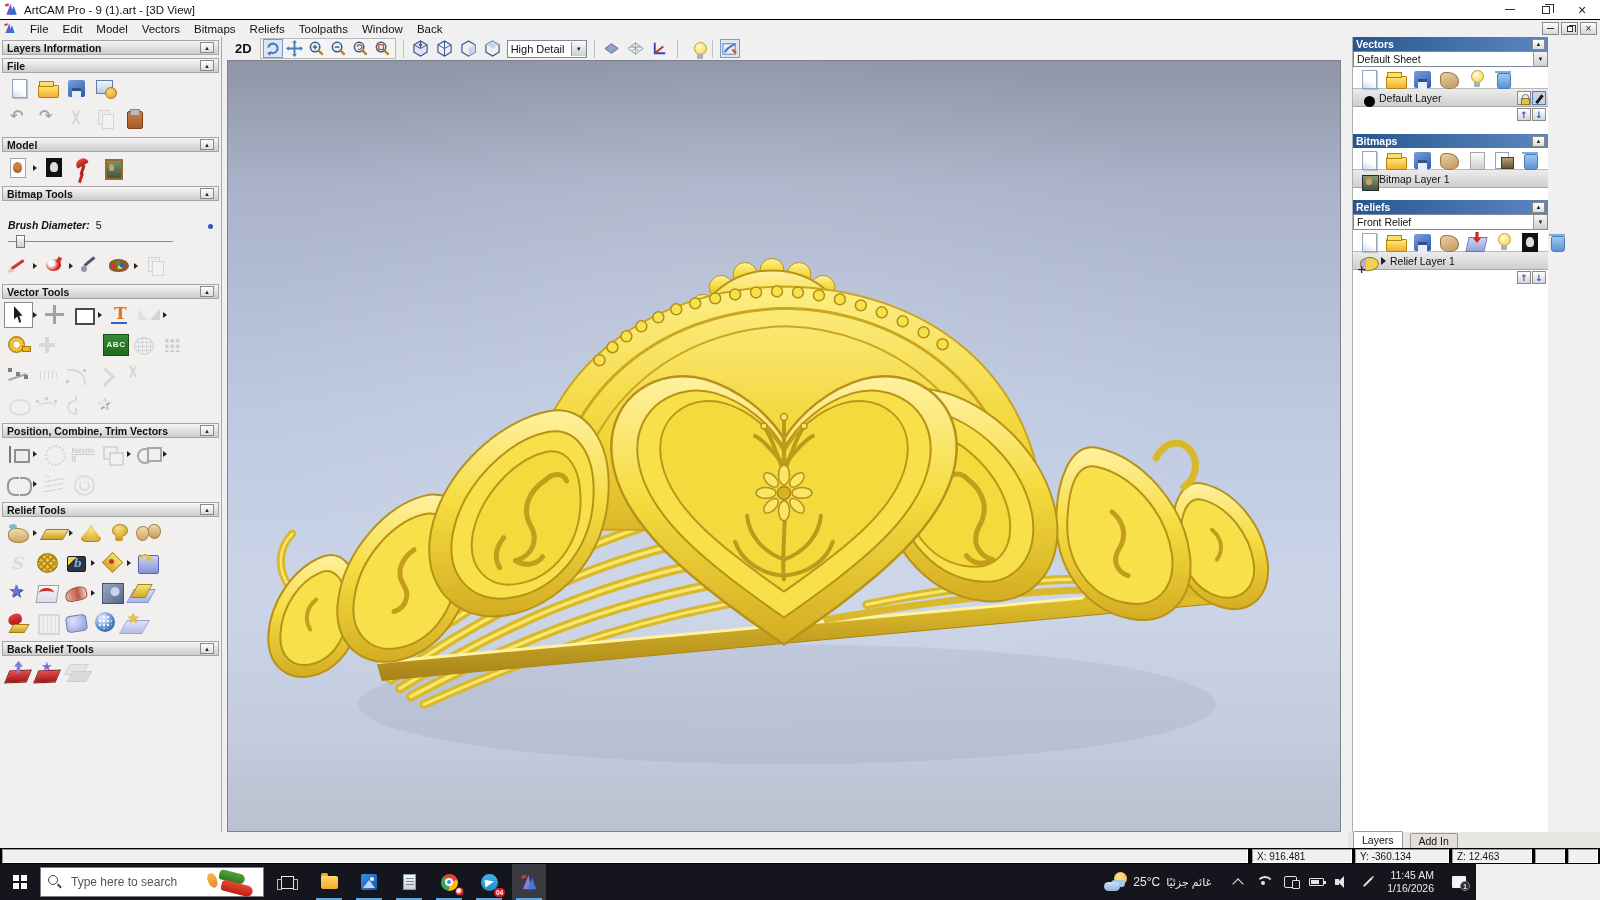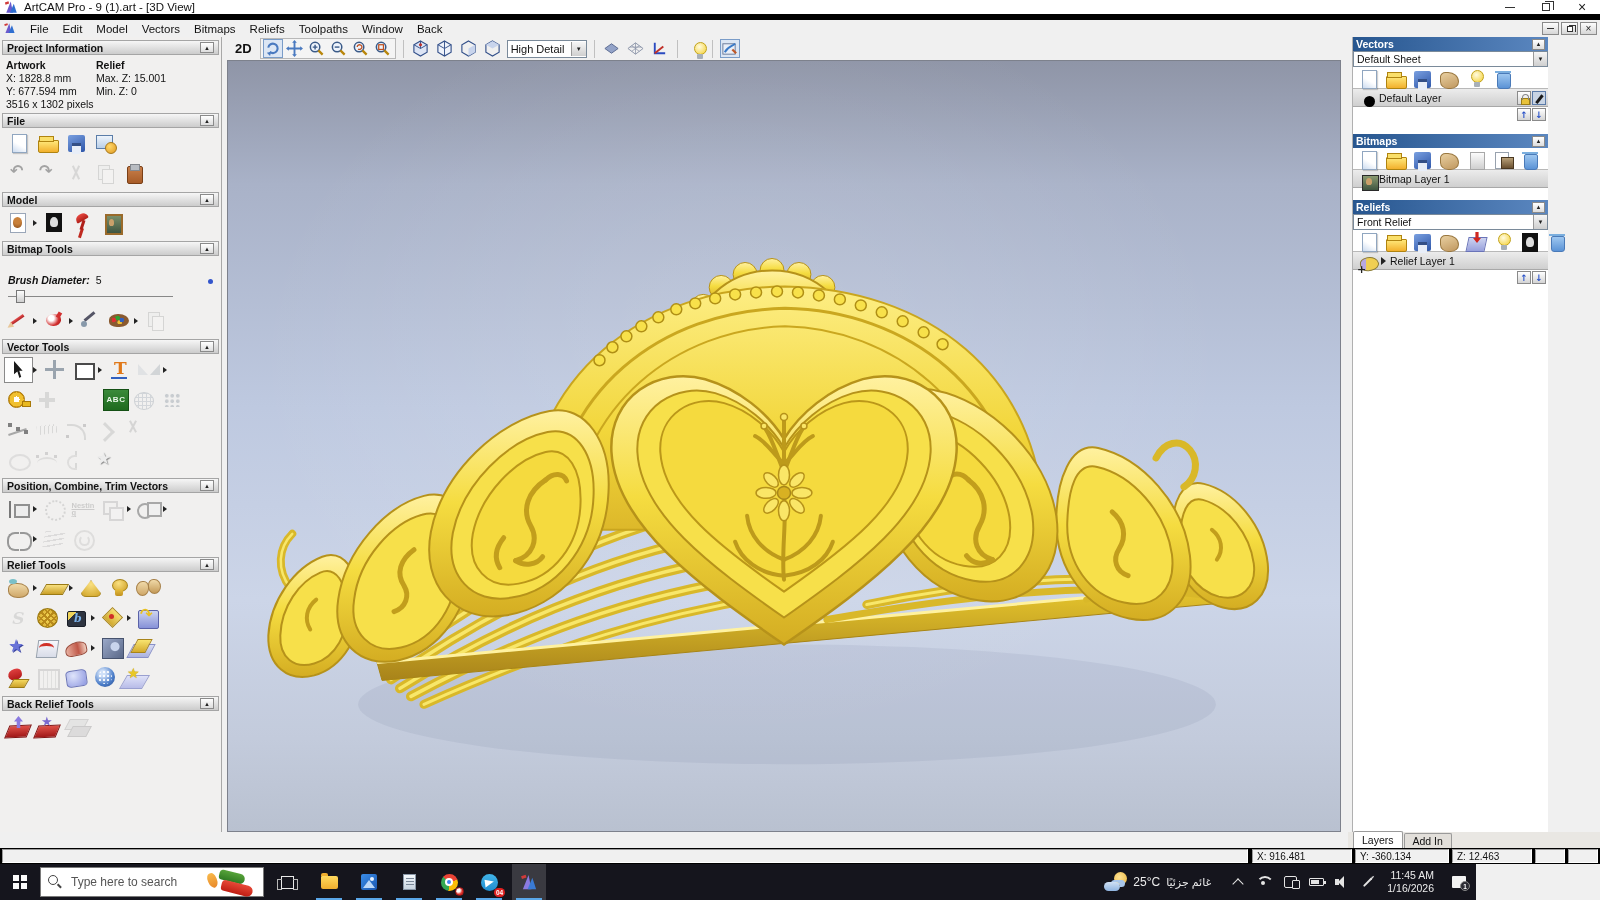--- a/index.html
+++ b/index.html
@@ -1,19 +1,19 @@
 <!DOCTYPE html>
 <html><head>
 <meta charset="utf-8">
 <style>
   *{margin:0;padding:0;box-sizing:border-box;}
   html,body{width:1600px;height:900px;overflow:hidden;font-family:"Liberation Sans","DejaVu Sans",sans-serif;background:#f0f0f0;}
 
   
-  #titlebar{position:absolute;left:0;top:0;width:1600px;height:20px;background:#ffffff;display:flex;align-items:center;border-bottom:6px solid #000000;}
+  #titlebar{position:absolute;left:0;top:0;width:1600px;height:20px;background:#ffffff;display:flex;align-items:center;border-bottom:1px solid #000000;}
   #titlebar .ttext{font-size:11.5px;color:#111;margin-left:5px;}
   .applogo{width:15px;height:15px;margin-left:4px;flex:none;}
   .wbtns{margin-left:auto;display:flex;height:100%;}
   .wbtn{width:36px;height:100%;display:flex;align-items:center;justify-content:center;color:#222;}
   .g-min{width:10px;height:1px;background:#333;}
   .g-restore{width:8px;height:8px;border:1px solid #333;position:relative;background:#fff;}
   .g-restore::before{content:"";position:absolute;left:2px;top:-3px;width:8px;height:8px;border:1px solid #333;border-bottom:none;border-left:none;}
   .g-close{font-size:14px;line-height:14px;color:#222;}
 
   
@@ -41,21 +41,21 @@
   .dim{opacity:.42;}
   .fly{width:7px;height:24px;display:flex;align-items:center;}
   .fly::before{content:"";border-left:4px solid #222;border-top:3px solid transparent;border-bottom:3px solid transparent;}
   .brushrow{height:16px;display:flex;align-items:baseline;padding:2px 8px 0 8px;font-size:10.5px;color:#111;margin-top:16px;}
   .brushrow .lbl{font-weight:bold;font-style:italic;}
   .brushrow .val{margin-left:6px;}
   .brushrow .fdot{margin-left:auto;width:5px;height:5px;background:#3355cc;border-radius:50%;align-self:center;}
   .sliderrow{height:18px;position:relative;margin:0 8px;}
   .slider-track{position:absolute;left:0;right:40px;top:8px;height:1px;background:#888;}
   .slider-handle{position:absolute;left:8px;top:2px;width:9px;height:13px;background:linear-gradient(#fdfdfd,#cfcfcf);border:1px solid #777;}
-  .tab{height:15px;padding:0 8px;font-size:10.5px;color:#111;background:#e2dfda;border:1px solid #9a9a9a;border-bottom:none;border-radius:2px 2px 0 0;display:flex;align-items:center;margin-right:1px;}
+  .tab{height:15px;padding:0 8px;font-size:10.5px;color:#111;background:#e2dfda;border:1px solid #9a9a9a;border-bottom:none;border-radius:2px 2px 0 0;display:flex;align-items:center;margin-right:7px;}
   .tab.active{background:#ffffff;height:17px;}
 
   
   .toolbox{background:#ffffff;border:1px solid #8a8a8a;}
 
   
   .ic{width:29px;height:26px;position:relative;flex:none;display:flex;align-items:center;justify-content:center;}
   .ic::before,.ic::after{content:"";position:absolute;}
   .ic i{font-style:normal;position:relative;z-index:2;}
   .i-new::before{left:8px;top:3px;width:13px;height:17px;background:linear-gradient(210deg,#ffffff 55%,#cddcf0);border:1px solid #90a6c0;box-shadow:1px 1px 1px rgba(0,0,0,.18);}
@@ -341,31 +341,22 @@
       </div>
     <div class="mdib">
         <span class="g-close">×</span>
       </div>
   </div>
 </div>
 
 <div id="leftpanel">
 
   <div class="sechead">
-    <span>Project Information</span>
+    <span>Layers Information</span>
     <span class="roll"></span>
-  </div>
-  <div class="pinfo">
-    <span class="c1 r0 b">Artwork</span>
-    <span class="c2 r0 b">Relief</span>
-    <span class="c1 r1">X: 1828.8 mm</span>
-    <span class="c2 r1">Max. Z: 15.001</span>
-    <span class="c1 r2">Y: 677.594 mm</span>
-    <span class="c2 r2">Min. Z: 0</span>
-    <span class="c1 r3">3516 x 1302 pixels</span>
   </div>
 
   <div class="sechead">
     <span>File</span>
     <span class="roll"></span>
   </div>
   <div class="irow">
     <span class="ic i-new"></span>
     <span class="ic i-open"></span>
     <span class="ic i-save"></span>

